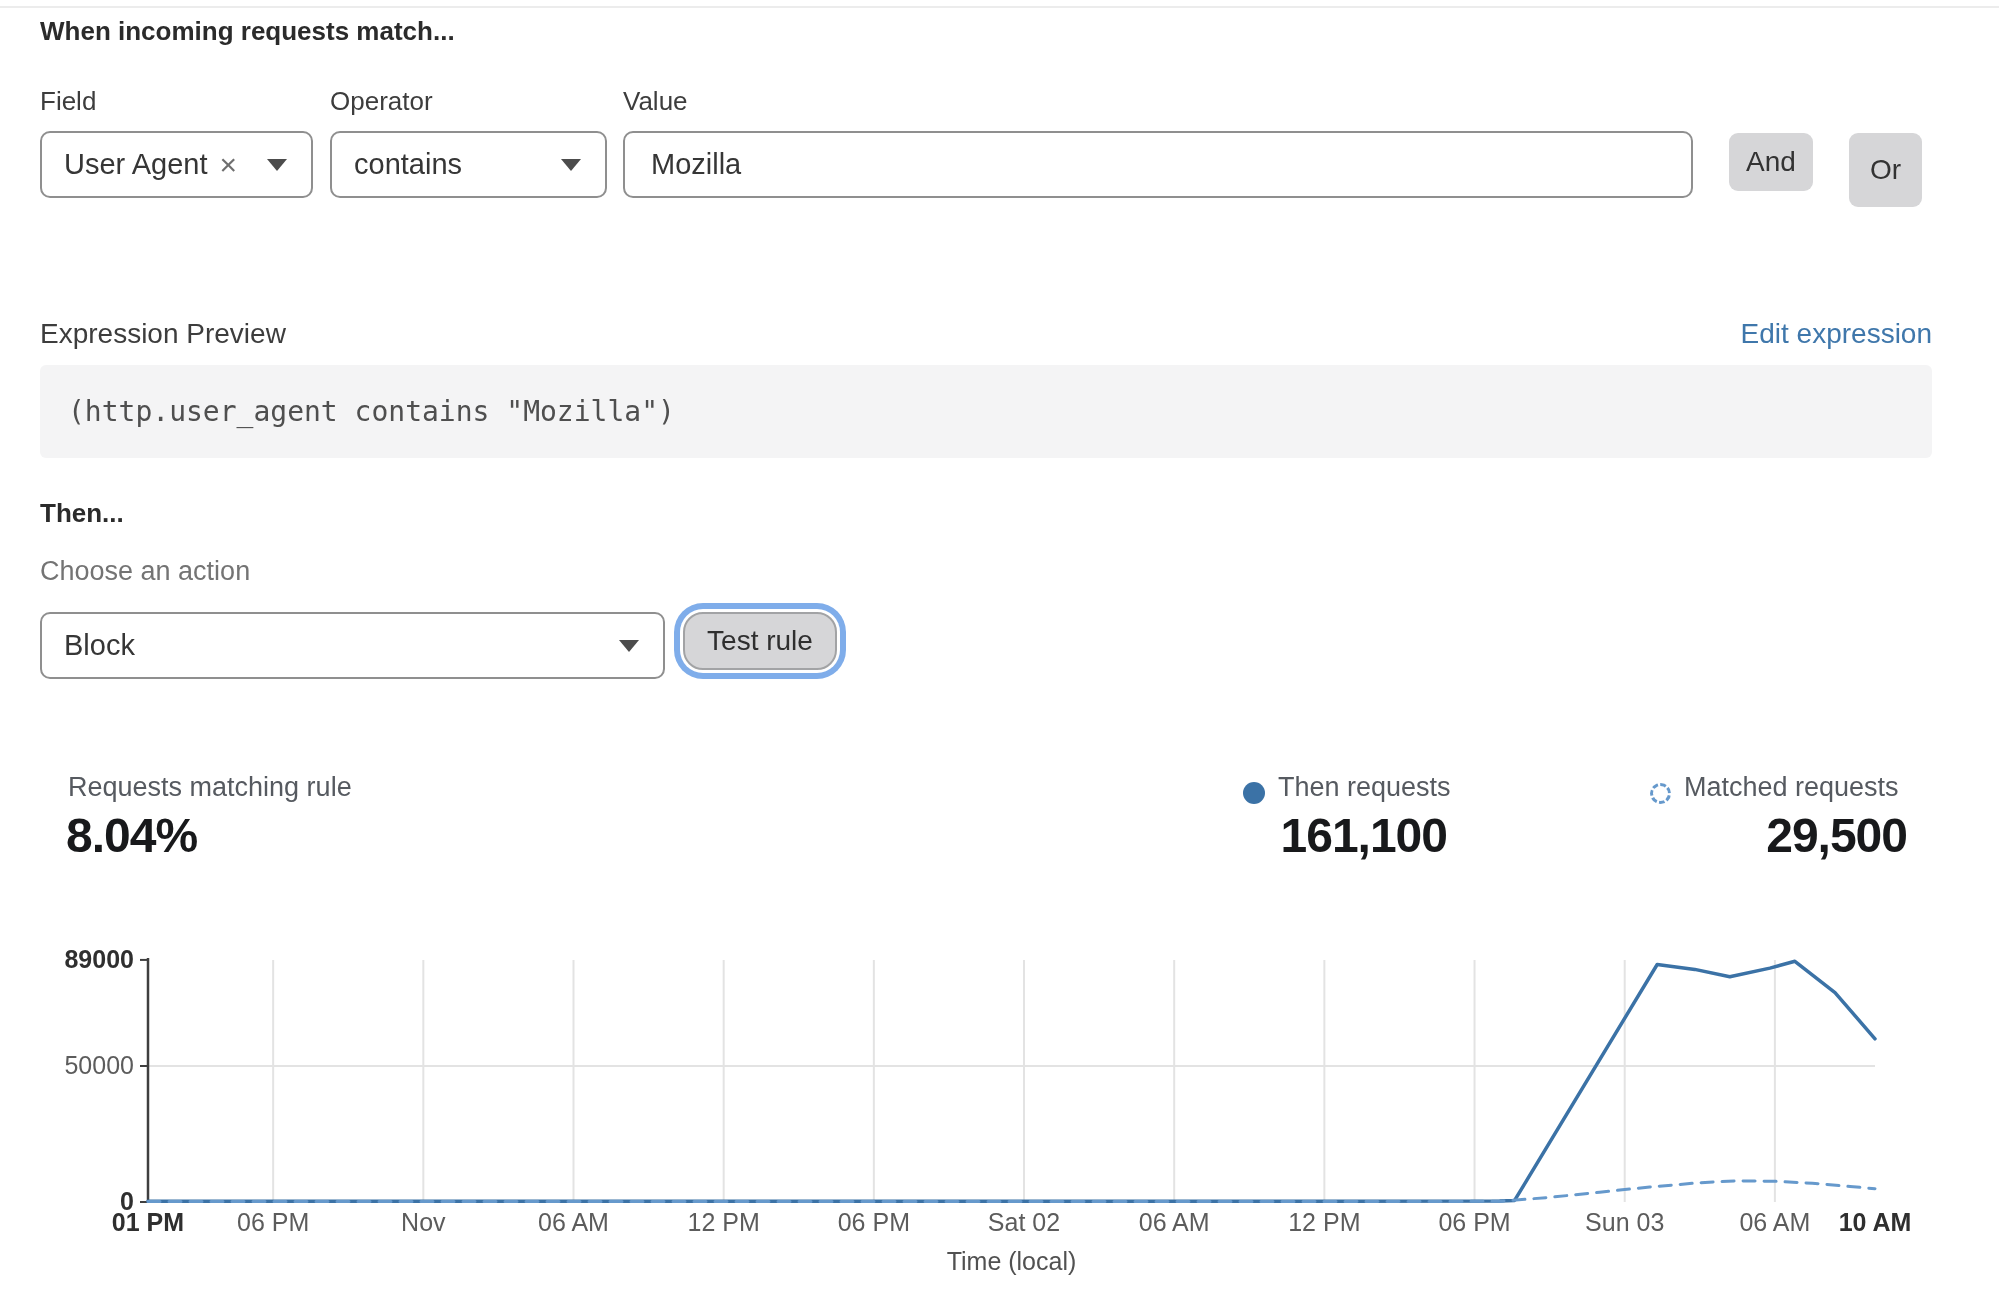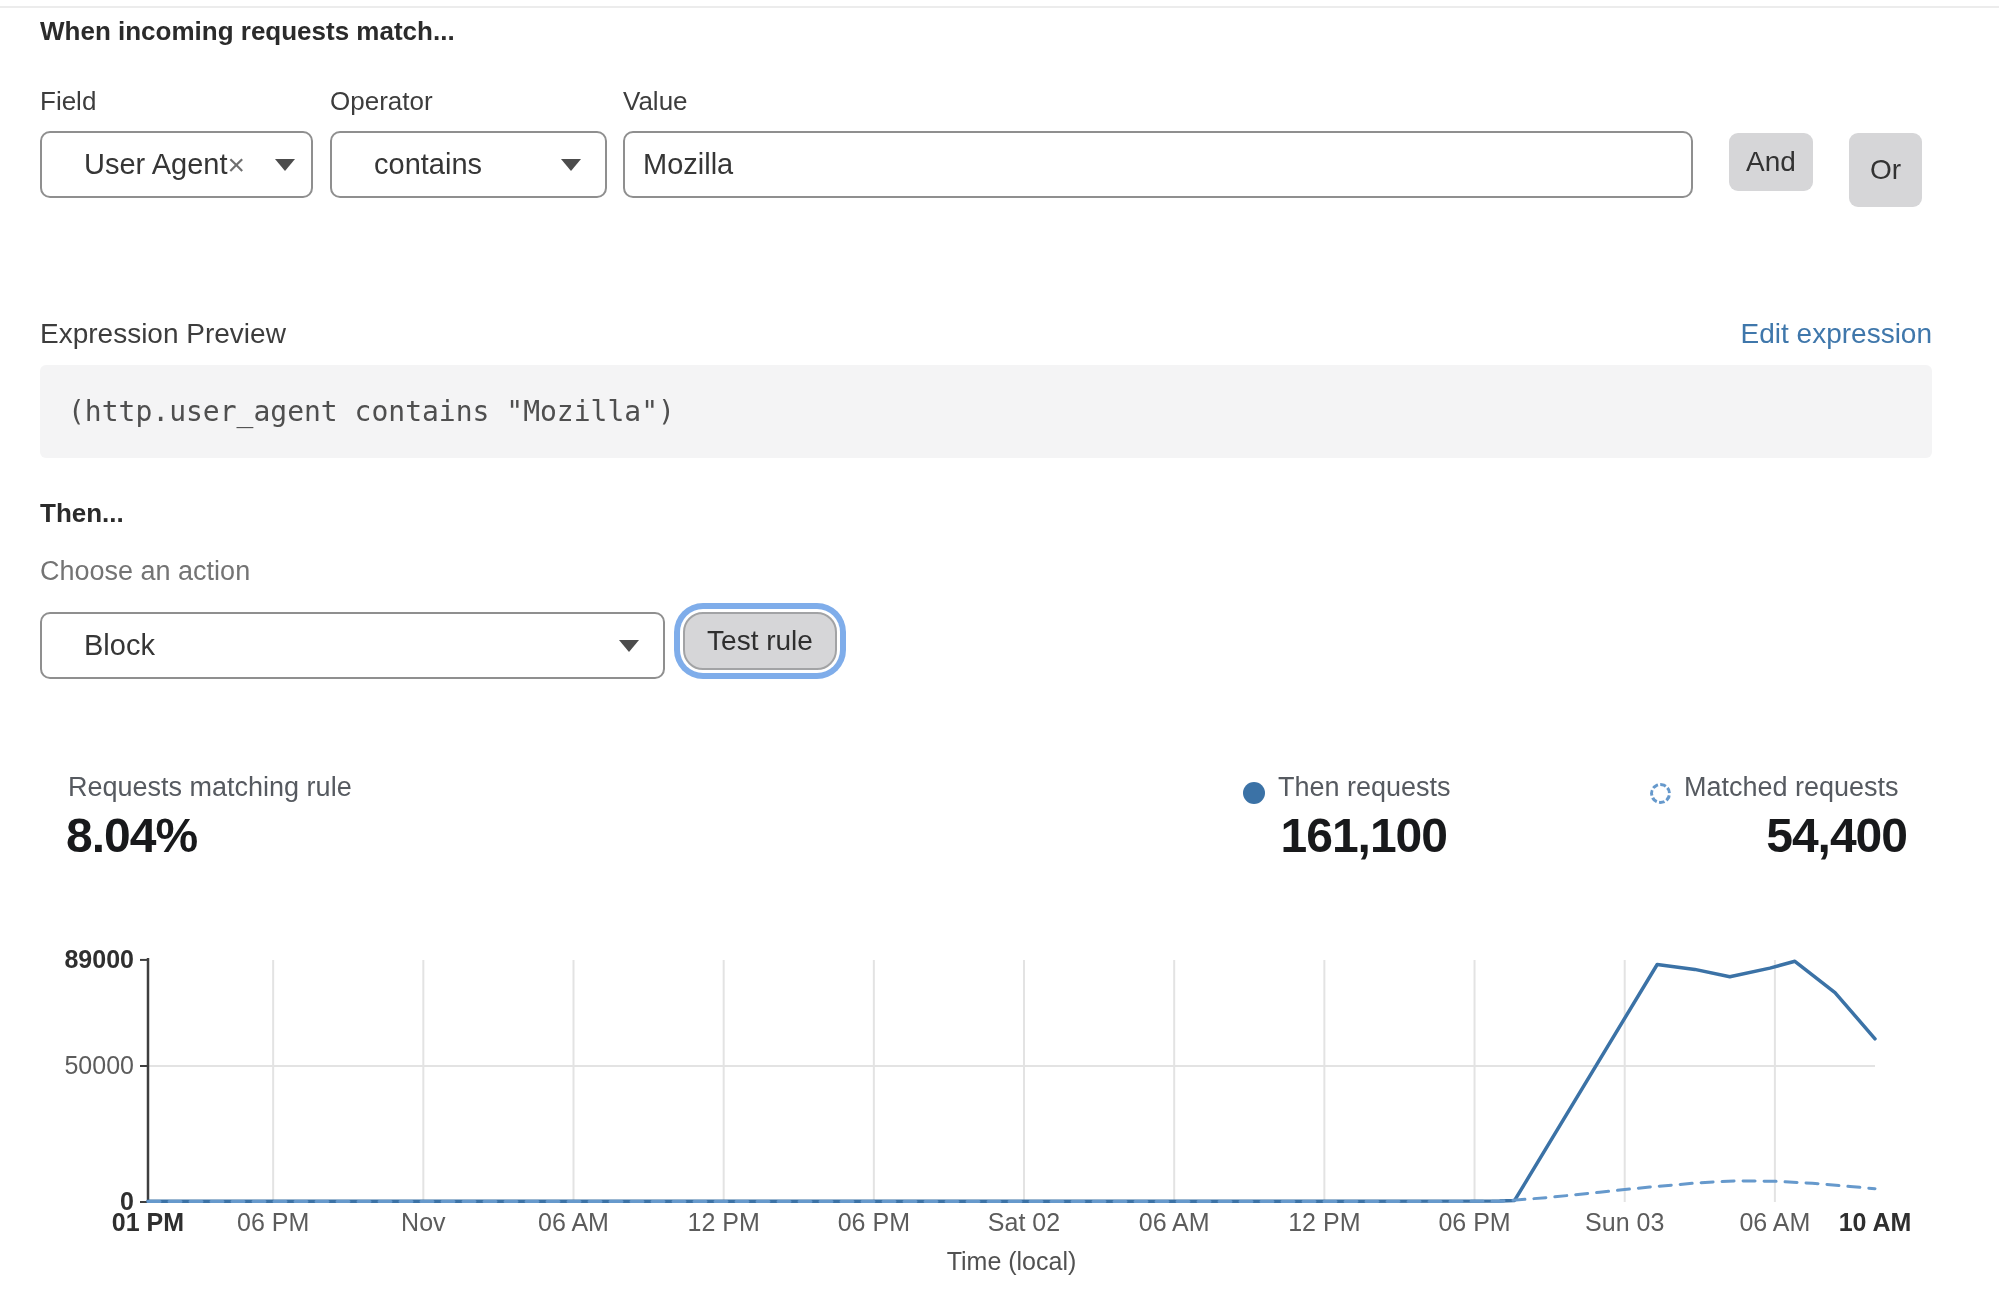--- a/index.html
+++ b/index.html
@@ -5,24 +5,24 @@
   *{margin:0;padding:0;box-sizing:border-box}
   html,body{background:#fff}
   body{font-family:"Liberation Sans",sans-serif;color:#333}
   .page{position:relative;width:1999px;height:1295px;background:#fff;overflow:hidden}
   .abs{position:absolute}
   .topline{position:absolute;left:0;top:6px;width:100%;height:2px;background:#ececec}
   .h1{font-size:26px;font-weight:700;color:#2b2b2b}
   .lbl{font-size:26px;color:#3d3d3d}
   .lbl-muted{font-size:27px;color:#747474}
   .select{position:absolute;background:#fff;border:2px solid #8f8f8f;border-radius:10px;display:flex;align-items:center;height:67px;font-size:29px;color:#363636;cursor:pointer}
-  .sel-text{padding-left:42px;flex:1;white-space:nowrap}
+  .sel-text{padding-left:22px;flex:1;white-space:nowrap}
   .chev{width:0;height:0;border-left:10px solid transparent;border-right:10px solid transparent;border-top:12px solid #4c4c4c;margin-right:24px;flex:none}
   .x-icon{color:#6f6f6f;font-size:30px;margin-right:30px;flex:none;line-height:1}
-  .val-input{position:absolute;border:2px solid #8f8f8f;border-radius:10px;font-size:29px;color:#363636;padding:0 18px;height:67px;font-family:inherit;background:#fff;outline:none}
+  .val-input{position:absolute;border:2px solid #8f8f8f;border-radius:10px;font-size:29px;color:#363636;padding:0 26px;height:67px;font-family:inherit;background:#fff;outline:none}
   .btn-gray{position:absolute;background:#d6d6d8;border:none;border-radius:9px;font-size:28px;font-weight:500;color:#333;display:flex;align-items:center;justify-content:center;cursor:pointer;font-family:inherit}
   .code-box{position:absolute;background:#f4f4f5;border-radius:6px;display:flex;align-items:center}
   .code{font-family:"DejaVu Sans Mono","Liberation Mono",monospace;font-size:28px;color:#4f4f4f;padding-left:28px;white-space:pre}
   .link{font-size:28px;cursor:pointer;text-decoration:none}
   .test-btn{position:absolute;background:#d6d6d8;border:2px solid #a2a3a5;border-radius:20px;box-shadow:0 0 0 3px #ffffff,0 0 0 9px #7fadea;font-size:28px;color:#2f2f2f;display:flex;align-items:center;justify-content:center;cursor:pointer;font-family:inherit}
   .stat-label{font-size:27px;color:#565a60;white-space:nowrap}
   .stat-value{font-size:48px;font-weight:700;color:#18191b;letter-spacing:-1px;white-space:nowrap}
   .legend-dot{width:22px;height:22px;border-radius:50%;background:#3b72a6}
   .legend-circle{width:21px;height:21px;border-radius:50%;border:3px dashed #6699cc;background:#fff}
   .ta-r{text-align:right}
@@ -74,21 +74,21 @@
 
   <div class="abs stat-label" style="left:68px;top:772px">Requests matching rule</div>
   <div class="abs stat-value" style="left:66px;top:808px">8.04%</div>
 
   <div class="abs legend-dot" style="left: 1243px; top: 782px; background: rgb(59, 114, 166);" id="total-dot"></div>
   <div class="abs stat-label" style="left:1278px;top:772px">Then requests</div>
   <div class="abs stat-value ta-r" style="left:1040px;top:808px;width:407px">161,100</div>
 
   <div class="abs legend-circle" style="left: 1650px; top: 783px; border-color: rgb(102, 153, 204);" id="matched-circle"></div>
   <div class="abs stat-label" style="left:1684px;top:772px">Matched requests</div>
-  <div class="abs stat-value ta-r" style="left:1600px;top:808px;width:307px">54,400</div>
+  <div class="abs stat-value ta-r" style="left:1600px;top:808px;width:307px">29,500</div>
 
   <svg class="abs" id="chart" style="left:0;top:940px" width="1999" height="355" viewBox="0 0 1999 355">
       <line x1="273.1449275362319" x2="273.1449275362319" y1="20" y2="262" stroke="#e3e3e3" stroke-width="2"></line>
       <line x1="423.3188405797101" x2="423.3188405797101" y1="20" y2="262" stroke="#e3e3e3" stroke-width="2"></line>
       <line x1="573.4927536231884" x2="573.4927536231884" y1="20" y2="262" stroke="#e3e3e3" stroke-width="2"></line>
       <line x1="723.6666666666666" x2="723.6666666666666" y1="20" y2="262" stroke="#e3e3e3" stroke-width="2"></line>
       <line x1="873.8405797101449" x2="873.8405797101449" y1="20" y2="262" stroke="#e3e3e3" stroke-width="2"></line>
       <line x1="1024.0144927536232" x2="1024.0144927536232" y1="20" y2="262" stroke="#e3e3e3" stroke-width="2"></line>
       <line x1="1174.1884057971015" x2="1174.1884057971015" y1="20" y2="262" stroke="#e3e3e3" stroke-width="2"></line>
       <line x1="1324.3623188405797" x2="1324.3623188405797" y1="20" y2="262" stroke="#e3e3e3" stroke-width="2"></line>

